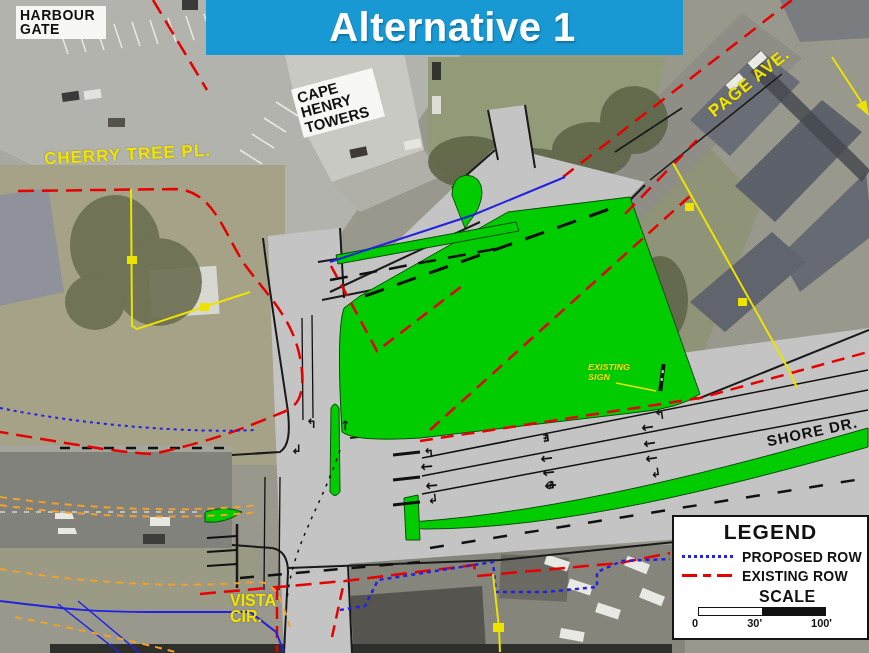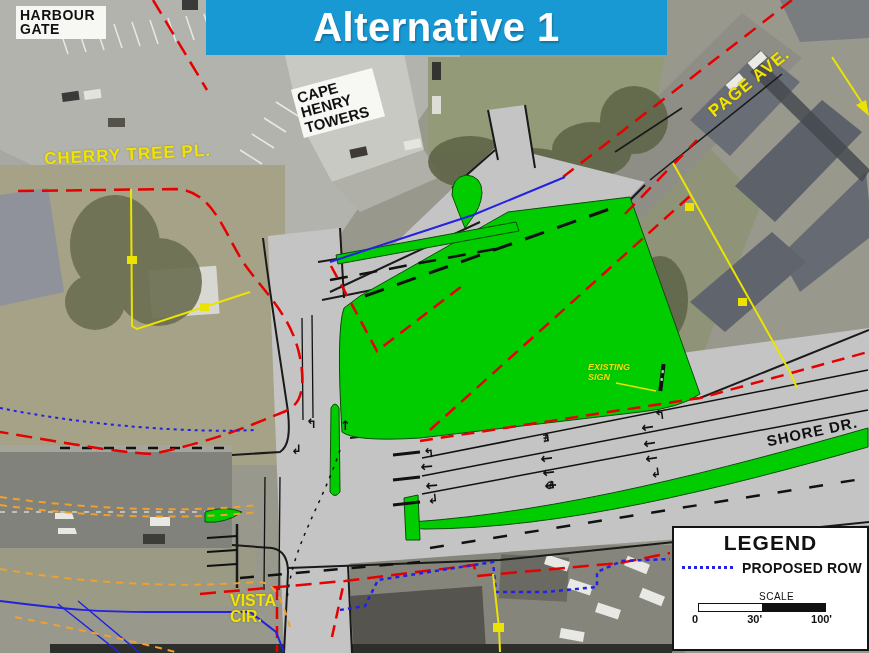--- a/index.html
+++ b/index.html
@@ -21,32 +21,32 @@
   .lbl-harbour{left:16px;top:6px;width:82px;font-size:14px;letter-spacing:0.5px;}
   .lbl-cape{left:296px;top:78px;width:76px;font-size:15px;transform:rotate(-15deg);}
   .yellow-label{color:#f2e400;text-shadow:0 0 2px rgba(60,60,0,0.45);}
   .lbl-cherry{left:44px;top:146px;font-size:17px;transform:rotate(-3deg);letter-spacing:1px;}
   .lbl-page{left:700px;top:74px;font-size:17px;transform:rotate(-39deg);letter-spacing:1px;}
   .lbl-shore{left:766px;top:424px;font-size:15px;color:#101010;transform:rotate(-12deg);letter-spacing:1px;}
   .lbl-sign{left:588px;top:362px;font-size:9px;width:56px;line-height:1.15;font-style:italic;}
   .lbl-vista{left:230px;top:593px;font-size:16px;width:58px;text-align:left;}
   
   .legend{
-    position:absolute;left:672px;top:526px;width:193px;height:119px;
+    position:absolute;left:672px;top:515px;width:193px;height:119px;
     background:#fff;border:2px solid #141414;padding:2px 0 0 0;color:#111;
   }
   .legend-title{text-align:center;font-size:21px;font-weight:bold;letter-spacing:1px;margin:1px 0 3px 0;}
   .legend-row{display:flex;align-items:center;height:19px;padding-left:8px;}
   .legend-swatch{width:52px;margin-right:8px;position:relative;flex:none;}
   .sw-proposed{height:3px;background:repeating-linear-gradient(90deg,#2222e0 0 3px,transparent 3px 6px);}
   .sw-existing{height:3px;background:repeating-linear-gradient(90deg,#e60000 0 15px,transparent 15px 21px,#e60000 21px 29px,transparent 29px 35px);}
   .sw-property{height:2px;background:#ece400;}
   .sw-property .marker{position:absolute;left:23px;top:-3px;width:7px;height:8px;background:#ece400;}
   .legend-item-label{font-size:14px;font-weight:bold;letter-spacing:0.2px;}
-  .scale-label{font-size:10px;font-weight:normal;margin:14px 0 1px 85px;letter-spacing:0.5px;}
+  .scale-label{font-size:16px;font-weight:bold;margin:3px 0 1px 85px;letter-spacing:0.5px;}
   .scale-bar{position:relative;margin-left:24px;width:126px;height:7px;border:1px solid #111;display:flex;}
   .scale-bar .half{width:50%;height:100%;}
   .half.white{background:#fff;border-right:1px solid #111;}
   .half.black{background:#111;}
   .scale-ticks{display:flex;justify-content:space-between;width:140px;margin-left:18px;font-size:11px;font-weight:bold;margin-top:1px;}
 </style>
 </head>
 <body>
 
 <div class="stage">
@@ -247,21 +247,21 @@
   </g>
 
   <g stroke="#f0a02c" stroke-width="2" fill="none" stroke-dasharray="7 6">
     <path d="M0,497 C100,511 200,512 258,505"></path>
     <path d="M0,505 C100,519 200,519 258,512"></path>
     <path d="M0,569 C90,584 180,588 255,582 C275,580 282,600 290,627"></path>
     <path d="M15,617 C80,630 130,640 175,652"></path>
   </g>
 </svg>
 
-<div class="banner" style="background:#1999D4;">
+<div class="banner" style="background:#1999D4;padding-left:16px;">
   <span>Alternative 1</span>
 </div>
 
 <div class="map-label white-box lbl-harbour">HARBOUR GATE</div>
 
 <div class="map-label white-box lbl-cape">CAPE HENRY TOWERS</div>
 
 <div class="map-label yellow-label lbl-cherry">CHERRY TREE PL.</div>
 
 <div class="map-label yellow-label lbl-page">PAGE AVE.</div>
@@ -273,20 +273,24 @@
 <div class="map-label yellow-label lbl-vista">VISTA CIR.</div>
 
 <div class="legend">
   <div class="legend-title">LEGEND</div>
 
   <div class="legend-row">
     <div class="legend-swatch sw-proposed"></div>
     <div class="legend-item-label">PROPOSED ROW</div>
   </div>
 
+  <div class="legend-row">
+    <div class="legend-swatch sw-existing"></div>
+    <div class="legend-item-label">EXISTING ROW</div>
+  </div>
 
 
   <div class="scale-label">SCALE</div>
   <div class="scale-bar">
     <div class="half white"></div>
     <div class="half black"></div>
   </div>
   <div class="scale-ticks">
     <span>0</span>
     <span>30'</span>

